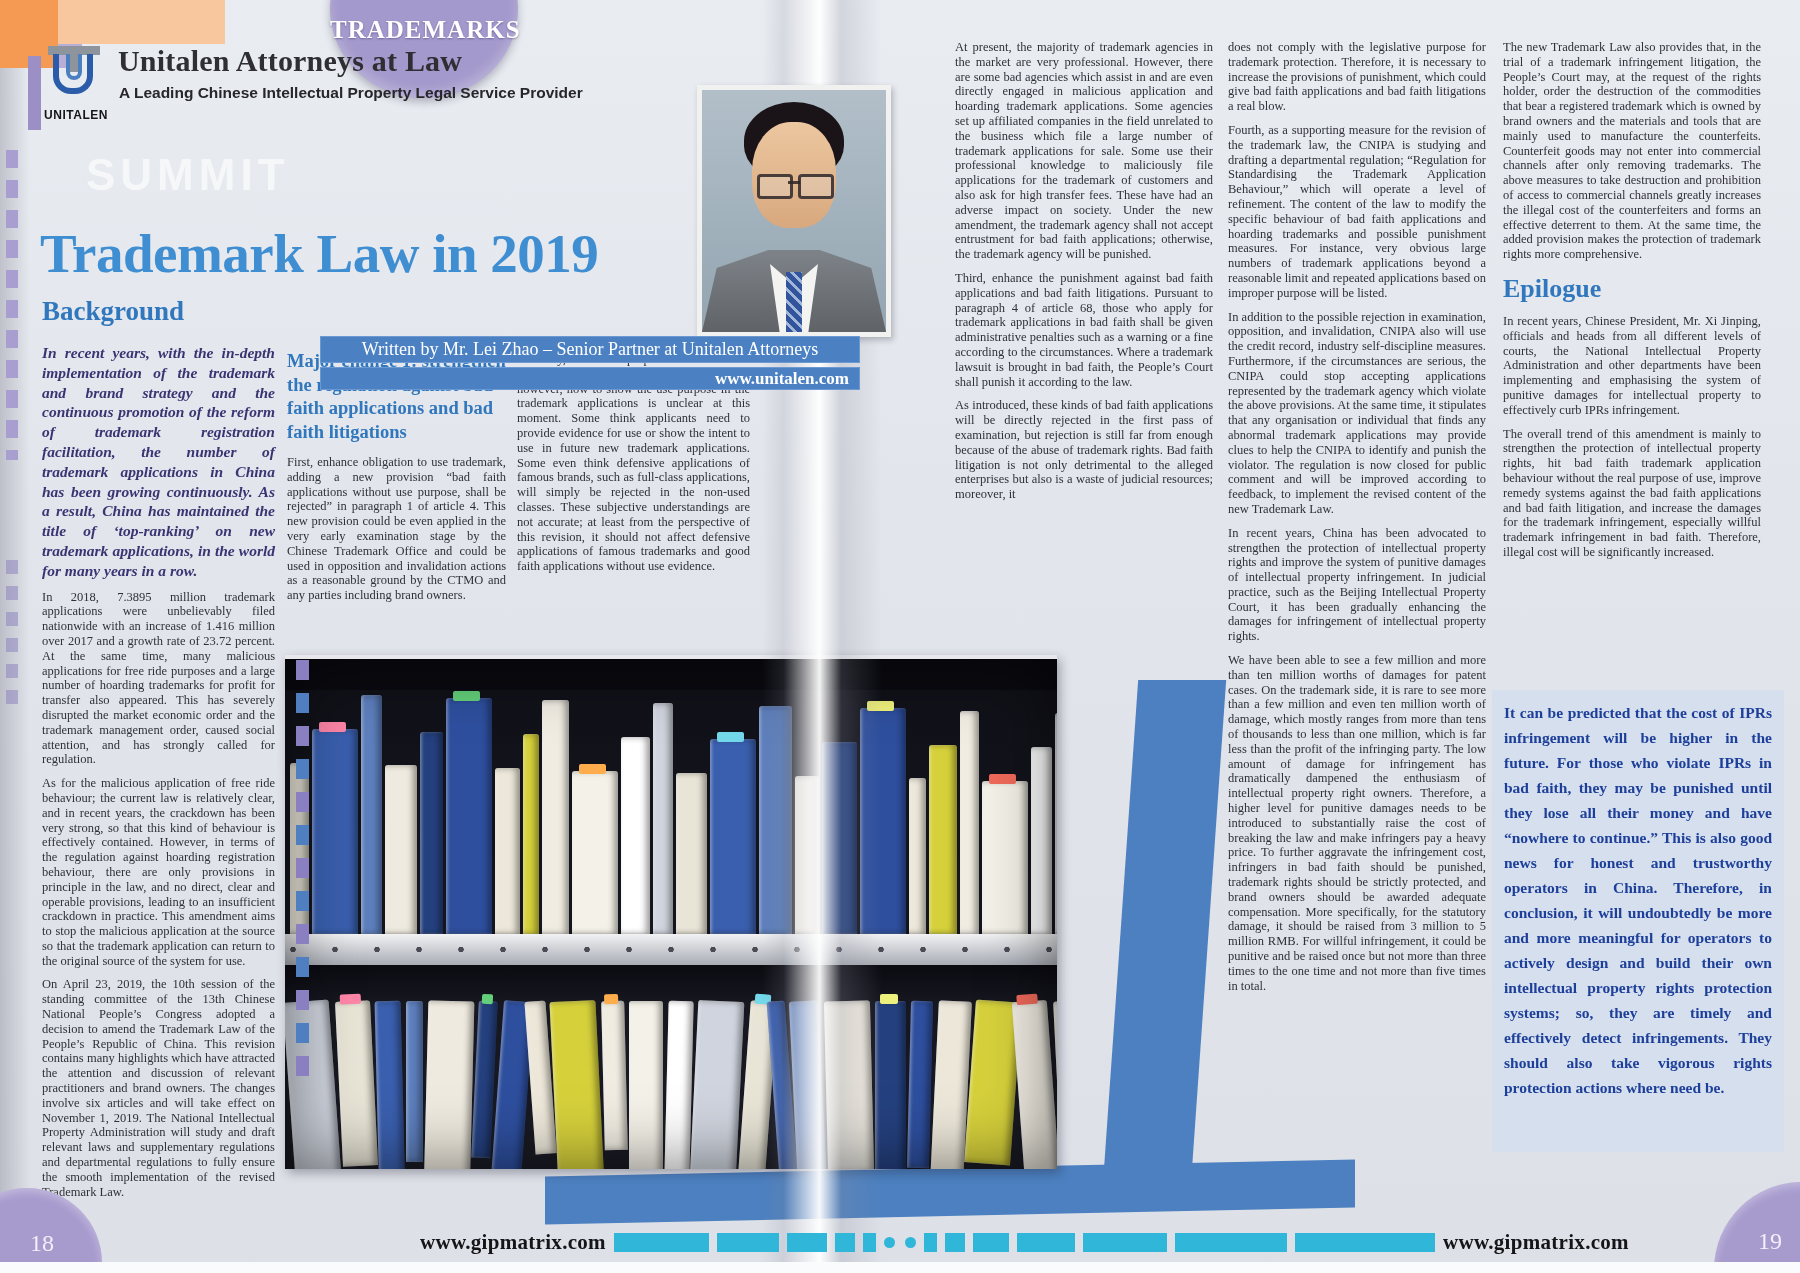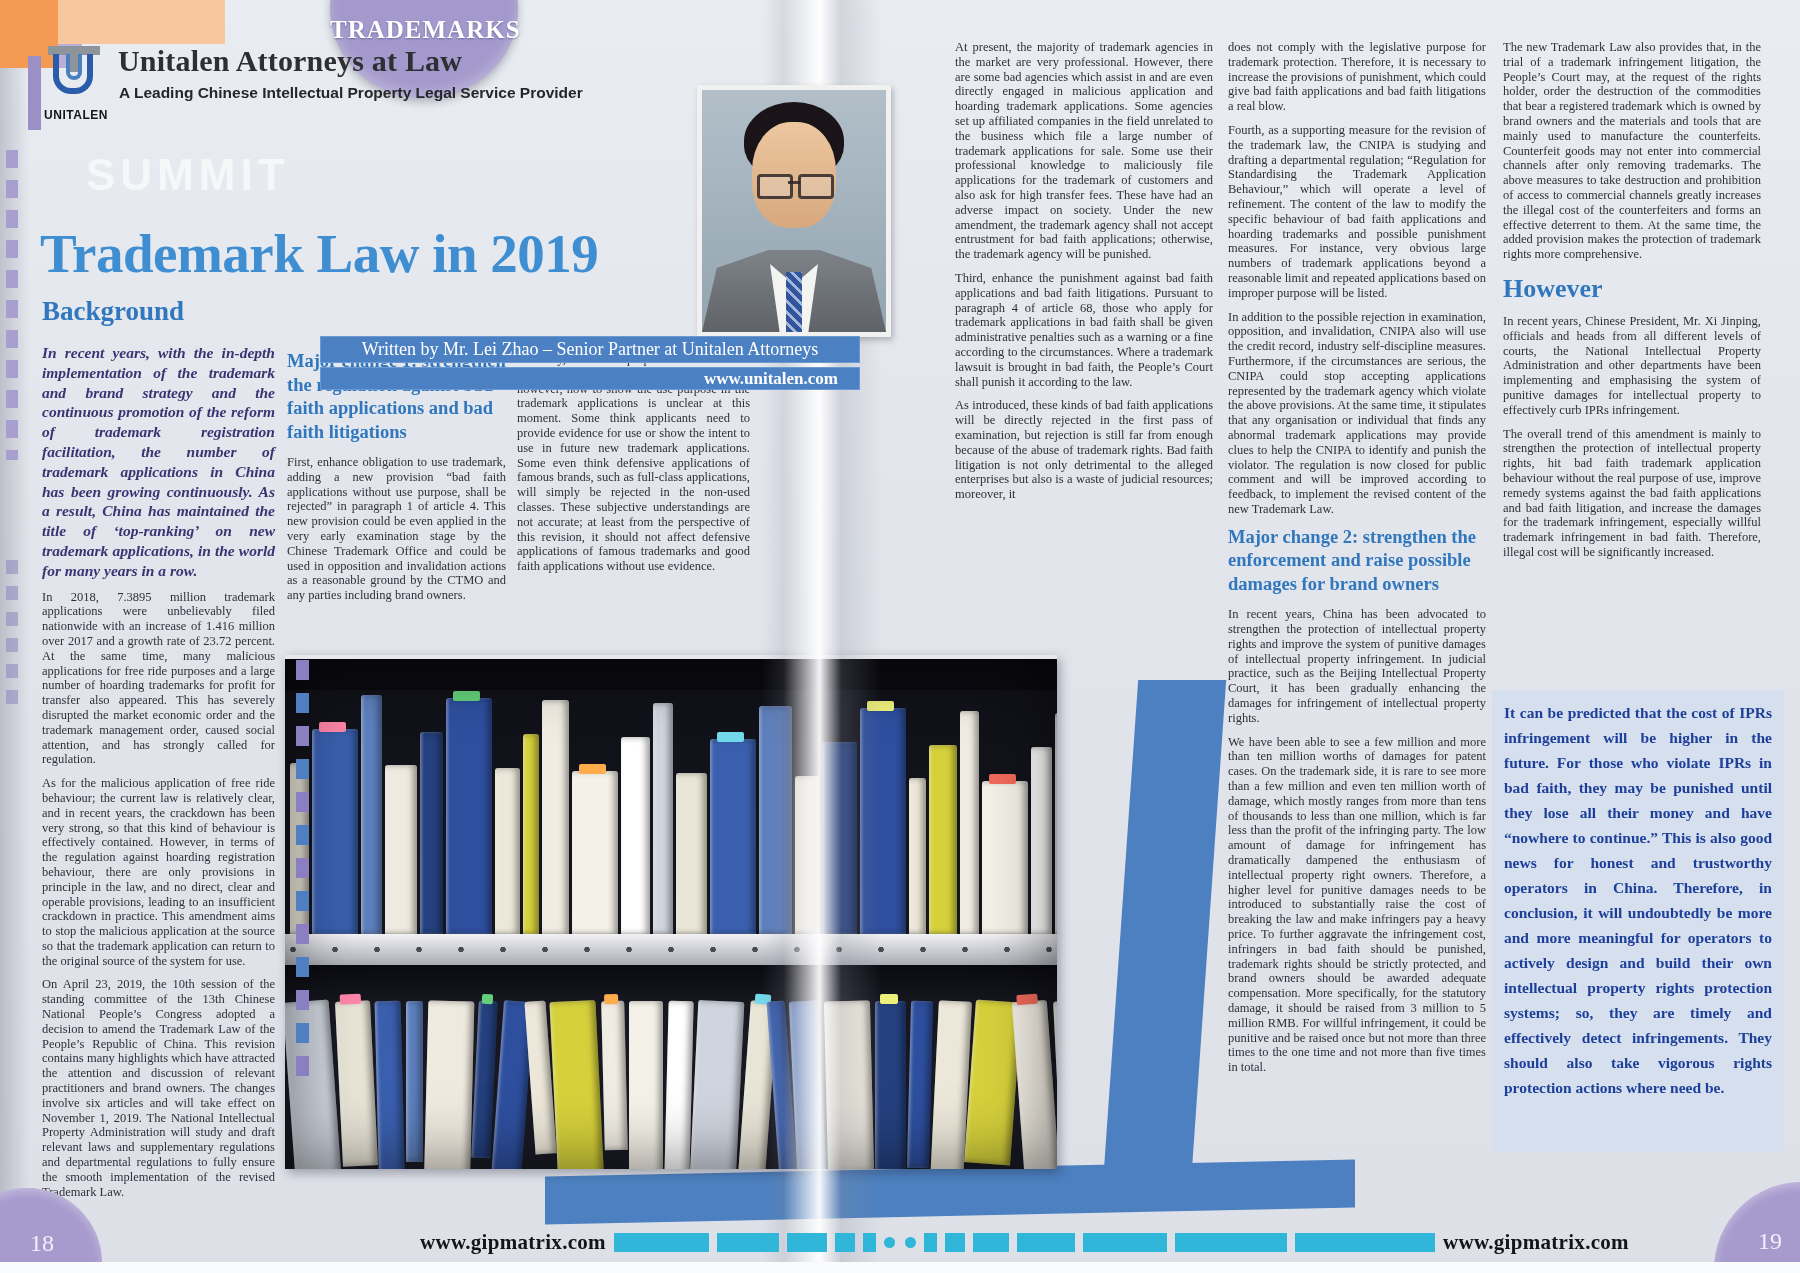--- a/index.html
+++ b/index.html
@@ -57,21 +57,21 @@
   .p-suit{position:absolute;left:0;bottom:0;width:100%;height:82px;background:linear-gradient(#7e8389,#5f6367);
     clip-path:polygon(0 100%,8% 22%,36% 0,64% 0,92% 22%,100% 100%);}
   .p-shirt{position:absolute;left:50%;transform:translateX(-50%);bottom:0;width:48px;height:68px;background:#f3f3f1;
     clip-path:polygon(0 0,50% 30%,100% 0,80% 100%,20% 100%);}
   .p-tie{position:absolute;left:50%;transform:translateX(-50%);bottom:0;width:16px;height:60px;
     background:repeating-linear-gradient(45deg,#32549c 0 5px,#a2b6da 5px 8px);}
   
   .byline1{left:320px;top:336px;width:540px;height:27px;background:#4b81c3;color:#fff;text-align:center;
     font-size:18px;line-height:27px;z-index:6;box-shadow:inset 0 0 0 1px #6d99d2;}
   .byline2{left:320px;top:367px;width:540px;height:23px;background:#4b81c3;color:#fff;text-align:right;
-    font-size:17px;font-weight:bold;line-height:23px;box-sizing:border-box;padding-right:22px;z-index:6;box-shadow:inset 0 0 0 1px #6d99d2;}
+    font-size:17px;font-weight:bold;line-height:23px;box-sizing:border-box;padding-right:11px;z-index:6;box-shadow:inset 0 0 0 1px #6d99d2;}
   
   .col{position:absolute;text-align:justify;z-index:2;}
   .col p{margin:0 0 9px;}
   .body{font-size:12.5px;line-height:14.8px;color:#303039;}
   .lead{font-size:15.5px;line-height:19.8px;font-weight:bold;font-style:italic;color:#3a3473;margin-bottom:11px;}
   .h-big{font-size:27px;font-weight:bold;color:#3077bd;margin:0 0 17px;line-height:30px;}
   .h-mid{font-size:18.5px;font-weight:bold;color:#3077bd;margin:0 0 11px;line-height:23.5px;text-align:left;}
   .h-ep{font-size:26px;font-weight:bold;color:#3077bd;margin:12px 0 10px;line-height:30px;text-align:left;}
   .col-bg{left:42px;top:296px;width:233px;}
   .col-c1{left:287px;top:350px;width:219px;}
@@ -177,28 +177,27 @@
   <div class="col col-4">
     <p class="body">At present, the majority of trademark agencies in the market are very professional. However, there are some bad agencies which assist in and are even directly engaged in malicious application and hoarding trademark applications. Some agencies set up affiliated companies in the field unrelated to the business which file a large number of trademark applications for sale. Some use their professional knowledge to maliciously file applications for the trademark of customers and also ask for high transfer fees. These have had an adverse impact on society. Under the new amendment, the trademark agency shall not accept entrustment for bad faith applications; otherwise, the trademark agency will be punished.</p>
     <p class="body">Third, enhance the punishment against bad faith applications and bad faith litigations. Pursuant to paragraph 4 of article 68, those who apply for trademark applications in bad faith shall be given administrative penalties such as a warning or a fine according to the circumstances. Where a trademark lawsuit is brought in bad faith, the People’s Court shall punish it according to the law.</p>
     <p class="body">As introduced, these kinds of bad faith applications will be directly rejected in the first pass of examination, but rejection is still far from enough because of the abuse of trademark rights. Bad faith litigation is not only detrimental to the alleged enterprises but also is a waste of judicial resources; moreover, it</p>
   </div>
 
   <div class="col col-5">
     <p class="body">does not comply with the legislative purpose for trademark protection. Therefore, it is necessary to increase the provisions of punishment, which could give bad faith applications and bad faith litigations a real blow.</p>
     <p class="body">Fourth, as a supporting measure for the revision of the trademark law, the CNIPA is studying and drafting a departmental regulation; “Regulation for Standardising the Trademark Application Behaviour,” which will operate a level of refinement. The content of the law to modify the specific behaviour of bad faith applications and hoarding trademarks and possible punishment measures. For instance, very obvious large numbers of trademark applications beyond a reasonable limit and repeated applications based on improper purpose will be listed.</p>
     <p class="body">In addition to the possible rejection in examination, opposition, and invalidation, CNIPA also will use the credit record, industry self-discipline measures. Furthermore, if the circumstances are serious, the CNIPA could stop accepting applications represented by the trademark agency which violate the above provisions. At the same time, it stipulates that any organisation or individual that finds any abnormal trademark applications may provide clues to help the CNIPA to identify and punish the violator. The regulation is now closed for public comment and will be improved according to feedback, to implement the revised content of the new Trademark Law.</p>
-    <div class="h-mid">Major change 2: strengthen the enforcement and raise possible damages for brand owners</div>
     <p class="body">In recent years, China has been advocated to strengthen the protection of intellectual property rights and improve the system of punitive damages of intellectual property infringement. In judicial practice, such as the Beijing Intellectual Property Court, it has been gradually enhancing the damages for infringement of intellectual property rights.</p>
     <p class="body">We have been able to see a few million and more than ten million worths of damages for patent cases. On the trademark side, it is rare to see more than a few million and even ten million worth of damage, which mostly ranges from more than tens of thousands to less than one million, which is far less than the profit of the infringing party. The low amount of damage for infringement has dramatically dampened the enthusiasm of intellectual property right owners. Therefore, a higher level for punitive damages needs to be introduced to substantially raise the cost of breaking the law and make infringers pay a heavy price. To further aggravate the infringement cost, infringers in bad faith should be punished, trademark rights should be strictly protected, and brand owners should be awarded adequate compensation. More specifically, for the statutory damage, it should be raised from 3 million to 5 million RMB. For willful infringement, it could be punitive and be raised once but not more than three times to the one time and not more than five times in total.</p>
   </div>
 
   <div class="col col-6">
     <p class="body">The new Trademark Law also provides that, in the trial of a trademark infringement litigation, the People’s Court may, at the request of the rights holder, order the destruction of the commodities that bear a registered trademark which is owned by brand owners and the materials and tools that are mainly used to manufacture the counterfeits. Counterfeit goods may not enter into commercial channels after only removing trademarks. The above measures to take destruction and prohibition of access to commercial channels greatly increases the illegal cost of the counterfeiters and forms an effective deterrent to them. At the same time, the added provision makes the protection of trademark rights more comprehensive.</p>
-    <div class="h-ep">However</div>
+    <div class="h-ep">Epilogue</div>
     <p class="body">In recent years, Chinese President, Mr. Xi Jinping, officials and heads from all different levels of courts, the National Intellectual Property Administration and other departments have been implementing and emphasising the system of punitive damages for intellectual property to effectively curb IPRs infringement.</p>
     <p class="body">The overall trend of this amendment is mainly to strengthen the protection of intellectual property rights, hit bad faith trademark application behaviour without the real purpose of use, improve remedy systems against the bad faith applications and bad faith litigation, and increase the damages for the trademark infringement, especially willful trademark infringement in bad faith. Therefore, illegal cost will be significantly increased.</p>
   </div>
 
   <div class="abs highlight-panel">
     <div class="highlight-text">It can be predicted that the cost of IPRs infringement will be higher in the future. For those who violate IPRs in bad faith, they may be punished until they lose all their money and have “nowhere to continue.” This is also good news for honest and trustworthy operators in China. Therefore, in conclusion, it will undoubtedly be more and more meaningful for operators to actively design and build their own intellectual property rights protection systems; so, they are timely and effectively detect infringements. They should also take vigorous rights protection actions where need be.</div>
   </div>
 
   <div class="abs photo-accent-right"></div>
   <div class="abs photo-band-bottom"></div>

